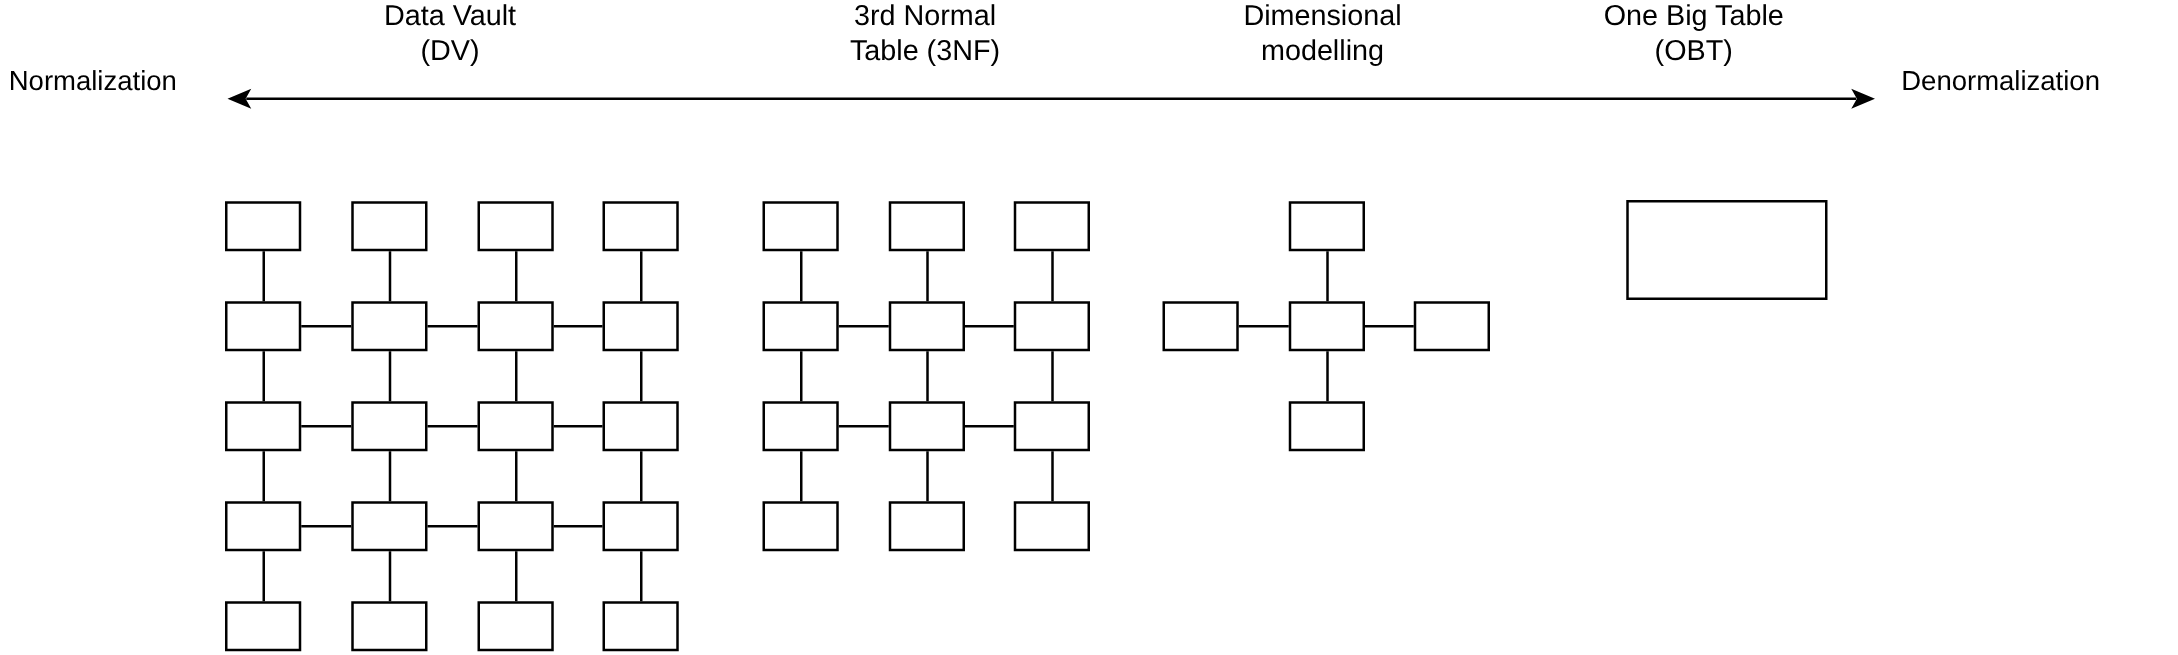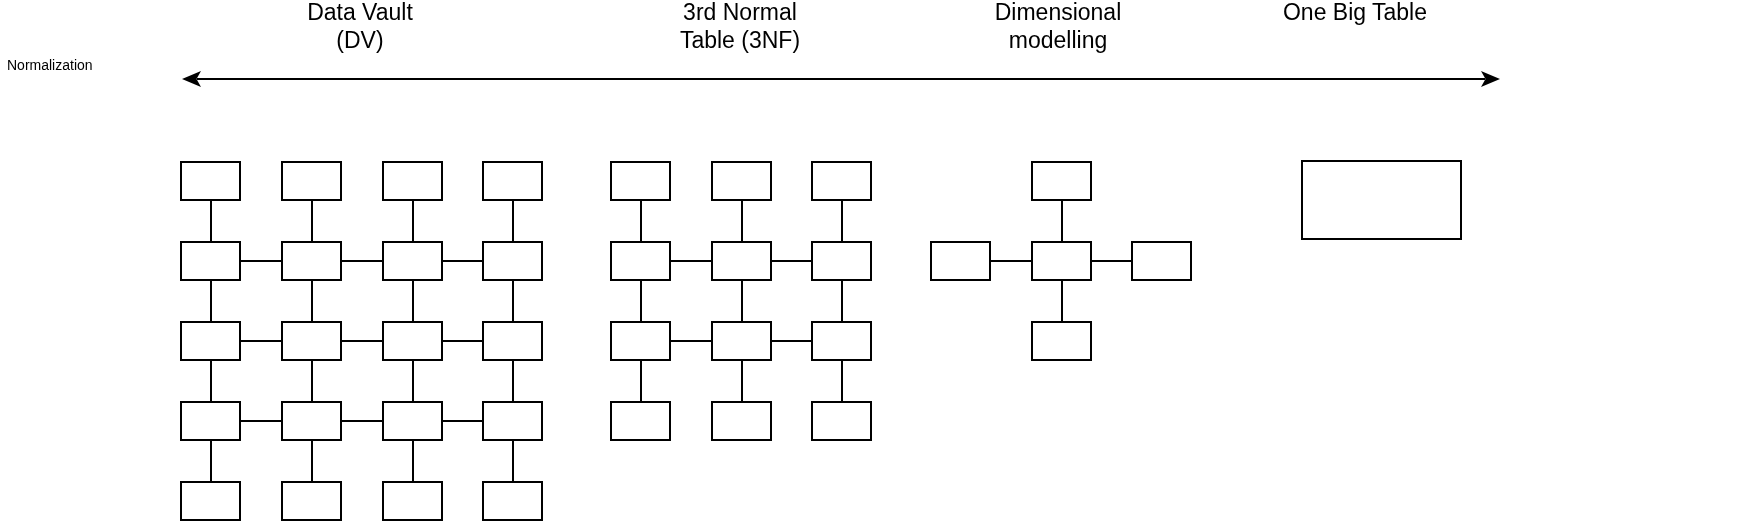--- a/index.html
+++ b/index.html
@@ -12,21 +12,21 @@
     width: 1742px;
     height: 524px;
     background: #ffffff;
     color: #000000;
     font-family: "Liberation Sans", sans-serif;
     overflow: hidden;
   }
   .axis-label {
     position: absolute;
     top: 52px;
-    font-size: 14px;
+    font-size: 22px;
     line-height: 26px;
     white-space: nowrap;
   }
   #axis-label-left { left: 7px; }
   #axis-label-right { left: 1521px; }
   .sec-label {
     position: absolute;
     top: -2px;
     transform: translateX(-50%);
     text-align: center;
@@ -54,20 +54,21 @@
     top: 0;
   }
 </style>
 </head>
 <body>
 
 <div id="canvas">
 
   <div class="axis-label" id="axis-label-left">Normalization</div>
 
+  <div class="axis-label" id="axis-label-right">Denormalization</div>
 
   <svg id="axis-arrow" width="1742" height="110" viewBox="0 0 1742 110">
     <line x1="197" y1="79" x2="1485" y2="79" stroke="#000000" stroke-width="2"></line>
     <path d="M182,79 L201,71 L196.5,79 L201,87 Z" fill="#000000"></path>
     <path d="M1500,79 L1481,71 L1485.5,79 L1481,87 Z" fill="#000000"></path>
   </svg>
 
   <div class="sec-label" id="sec-label-0">
     <div>Data Vault</div>
     <div>(DV)</div>
@@ -78,20 +79,21 @@
     <div>Table (3NF)</div>
   </div>
 
   <div class="sec-label" id="sec-label-2">
     <div>Dimensional</div>
     <div>modelling</div>
   </div>
 
   <div class="sec-label" id="sec-label-3">
     <div>One Big Table</div>
+    <div>(OBT)</div>
   </div>
 
 <div class="box" style="left: 180px; top: 161px; width: 61px; height: 40px;"></div>
     <div class="box" style="left: 281px; top: 161px; width: 61px; height: 40px;"></div>
     <div class="box" style="left: 382px; top: 161px; width: 61px; height: 40px;"></div>
     <div class="box" style="left: 482px; top: 161px; width: 61px; height: 40px;"></div>
     <div class="box" style="left: 180px; top: 241px; width: 61px; height: 40px;"></div>
     <div class="box" style="left: 281px; top: 241px; width: 61px; height: 40px;"></div>
     <div class="box" style="left: 382px; top: 241px; width: 61px; height: 40px;"></div>
     <div class="box" style="left: 482px; top: 241px; width: 61px; height: 40px;"></div>

